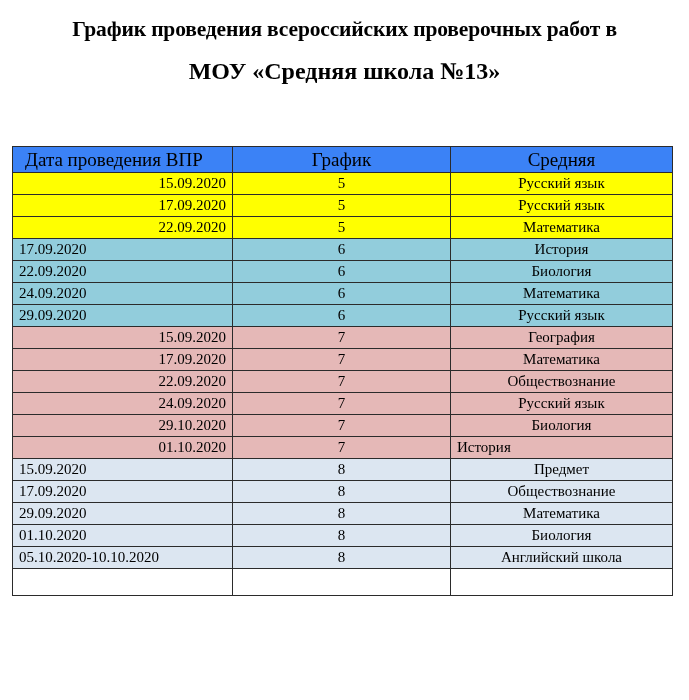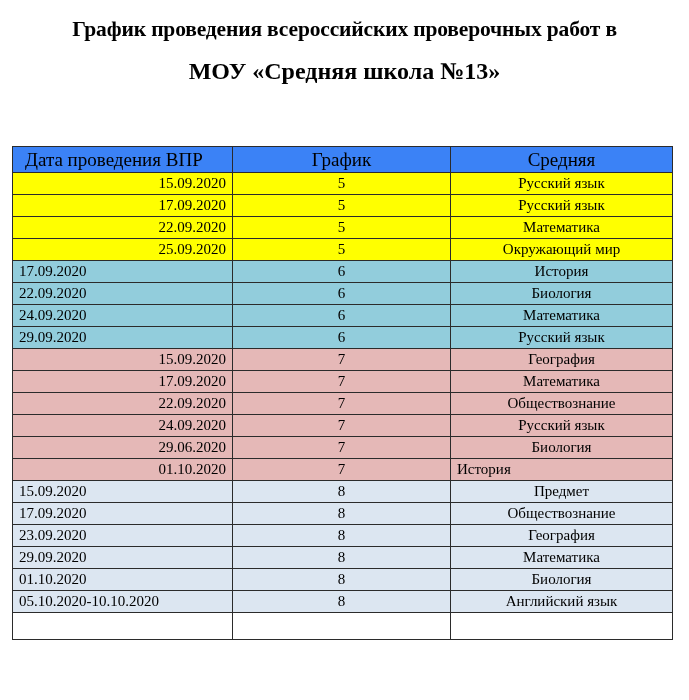--- a/index.html
+++ b/index.html
@@ -134,25 +134,20 @@
           <tr class="tint-yellow">
             <td class="a-right">17.09.2020</td>
             <td class="a-center">5</td>
             <td class="a-center">Русский язык</td>
           </tr>
           <tr class="tint-yellow">
             <td class="a-right">22.09.2020</td>
             <td class="a-center">5</td>
             <td class="a-center">Математика</td>
           </tr>
-          <tr class="tint-yellow">
-            <td class="a-right">25.09.2020</td>
-            <td class="a-center">5</td>
-            <td class="a-center">Окружающий мир</td>
-          </tr>
           <tr class="tint-cyan">
             <td class="a-left">17.09.2020</td>
             <td class="a-center">6</td>
             <td class="a-center">История</td>
           </tr>
           <tr class="tint-cyan">
             <td class="a-left">22.09.2020</td>
             <td class="a-center">6</td>
             <td class="a-center">Биология</td>
           </tr>
@@ -180,58 +175,53 @@
             <td class="a-right">22.09.2020</td>
             <td class="a-center">7</td>
             <td class="a-center">Обществознание</td>
           </tr>
           <tr class="tint-pink">
             <td class="a-right">24.09.2020</td>
             <td class="a-center">7</td>
             <td class="a-center">Русский язык</td>
           </tr>
           <tr class="tint-pink">
-            <td class="a-right">29.06.2020</td>
+            <td class="a-right">29.10.2020</td>
             <td class="a-center">7</td>
             <td class="a-center">Биология</td>
           </tr>
           <tr class="tint-pink">
             <td class="a-right">01.10.2020</td>
             <td class="a-center">7</td>
             <td class="a-left">История</td>
           </tr>
           <tr class="tint-paleblue">
             <td class="a-left">15.09.2020</td>
             <td class="a-center">8</td>
             <td class="a-center">Предмет</td>
           </tr>
           <tr class="tint-paleblue">
             <td class="a-left">17.09.2020</td>
             <td class="a-center">8</td>
             <td class="a-center">Обществознание</td>
           </tr>
           <tr class="tint-paleblue">
-            <td class="a-left">23.09.2020</td>
-            <td class="a-center">8</td>
-            <td class="a-center">География</td>
-          </tr>
-          <tr class="tint-paleblue">
             <td class="a-left">29.09.2020</td>
             <td class="a-center">8</td>
             <td class="a-center">Математика</td>
           </tr>
           <tr class="tint-paleblue">
             <td class="a-left">01.10.2020</td>
             <td class="a-center">8</td>
             <td class="a-center">Биология</td>
           </tr>
           <tr class="tint-paleblue">
             <td class="a-left">05.10.2020-10.10.2020</td>
             <td class="a-center">8</td>
-            <td class="a-center">Английский язык</td>
+            <td class="a-center">Английский школа</td>
           </tr>
           <tr class="tint-white spacer-row">
             <td class="a-left"></td>
             <td class="a-center"></td>
             <td class="a-center"></td>
           </tr>
         </tbody>
     </table>
   </div>
 

